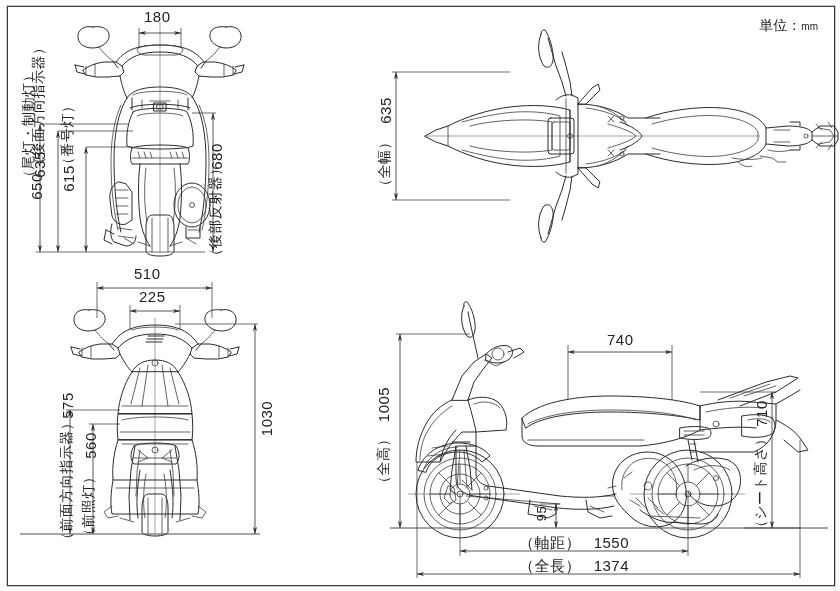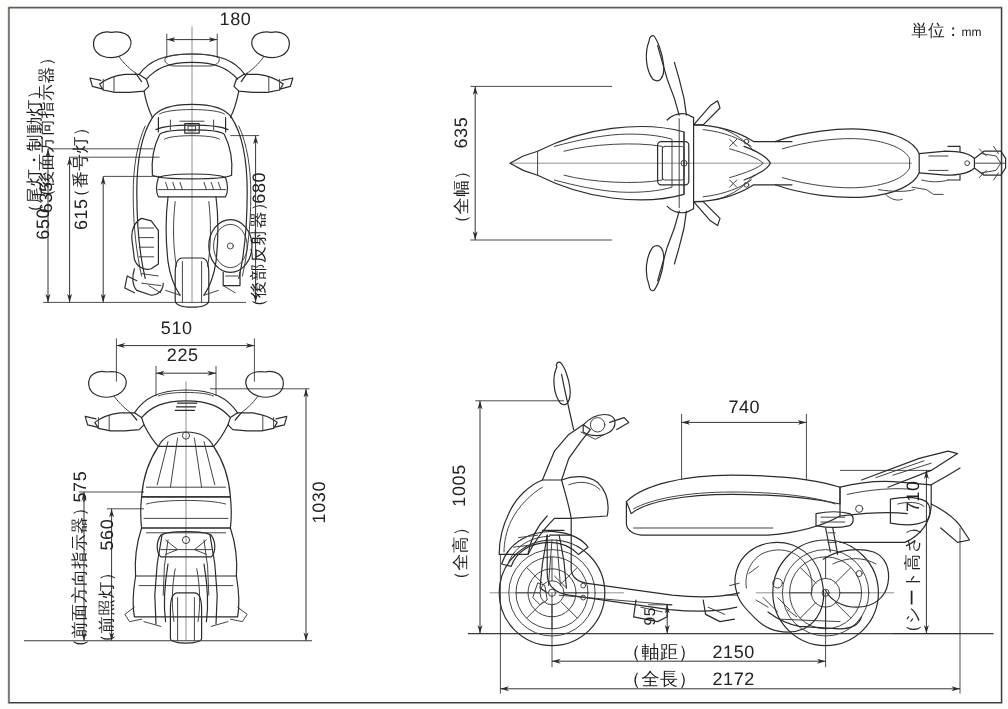--- a/index.html
+++ b/index.html
@@ -453,21 +453,21 @@
       <line class="ext" x1="417" y1="462" x2="417" y2="578"></line>
       <line class="ext" x1="800" y1="440" x2="800" y2="578"></line>
       <line class="dim" x1="417" y1="574" x2="800" y2="574" marker-start="url(#arrR)" marker-end="url(#arrL)"></line>
     </g>
   </svg>
 
   <div class="unit">
     <span>単位：</span><span class="mm">mm</span>
   </div>
 
-  <div class="dimtxt" style="left:144px;top:8px;margin-left:39px;">180</div>
+  <div class="dimtxt" style="left:144px;top:8px;">180</div>
 
   <div class="dimtxt vert" style="left:-29px;top:178px;width:130px;text-align:center;">650</div>
   <div class="dimtxt vert lbl-jp" style="left:-33px;top:117px;width:124px;text-align:center;">（尾灯・制動灯）</div>
 
   <div class="dimtxt vert" style="left:-11px;top:156px;width:100px;text-align:center;">635</div>
   <div class="dimtxt vert lbl-jp" style="left:-27px;top:96px;width:132px;text-align:left;">（後面方向指示器）</div>
 
   <div class="dimtxt vert" style="left:18px;top:170px;width:100px;text-align:center;">615</div>
   <div class="dimtxt vert lbl-jp" style="left:17px;top:126px;width:102px;text-align:center;">（番号灯）</div>
 
@@ -493,21 +493,21 @@
 
   <div class="dimtxt" style="left:607px;top:331px;">740</div>
 
   <div class="dimtxt vert" style="left:711px;top:405px;width:100px;text-align:center;">710</div>
   <div class="dimtxt vert lbl-jp" style="left:697px;top:474px;width:128px;text-align:center;">（シート高さ）</div>
 
   <div class="dimtxt vert small" style="left:511px;top:506px;width:60px;text-align:center;">95</div>
 
   <div class="dimtxt" style="left:519px;top:534px;">
     <span>（軸距）</span>
-    <span style="display:inline-block;width:8px;"></span><span>2150</span>
+    <span style="display:inline-block;width:8px;"></span><span>1550</span>
   </div>
 
   <div class="dimtxt" style="left:519px;top:557px;">
     <span>（全長）</span>
-    <span style="display:inline-block;width:8px;"></span><span>2172</span>
+    <span style="display:inline-block;width:8px;"></span><span>1374</span>
   </div>
 
 </div>
 
 </body></html>

